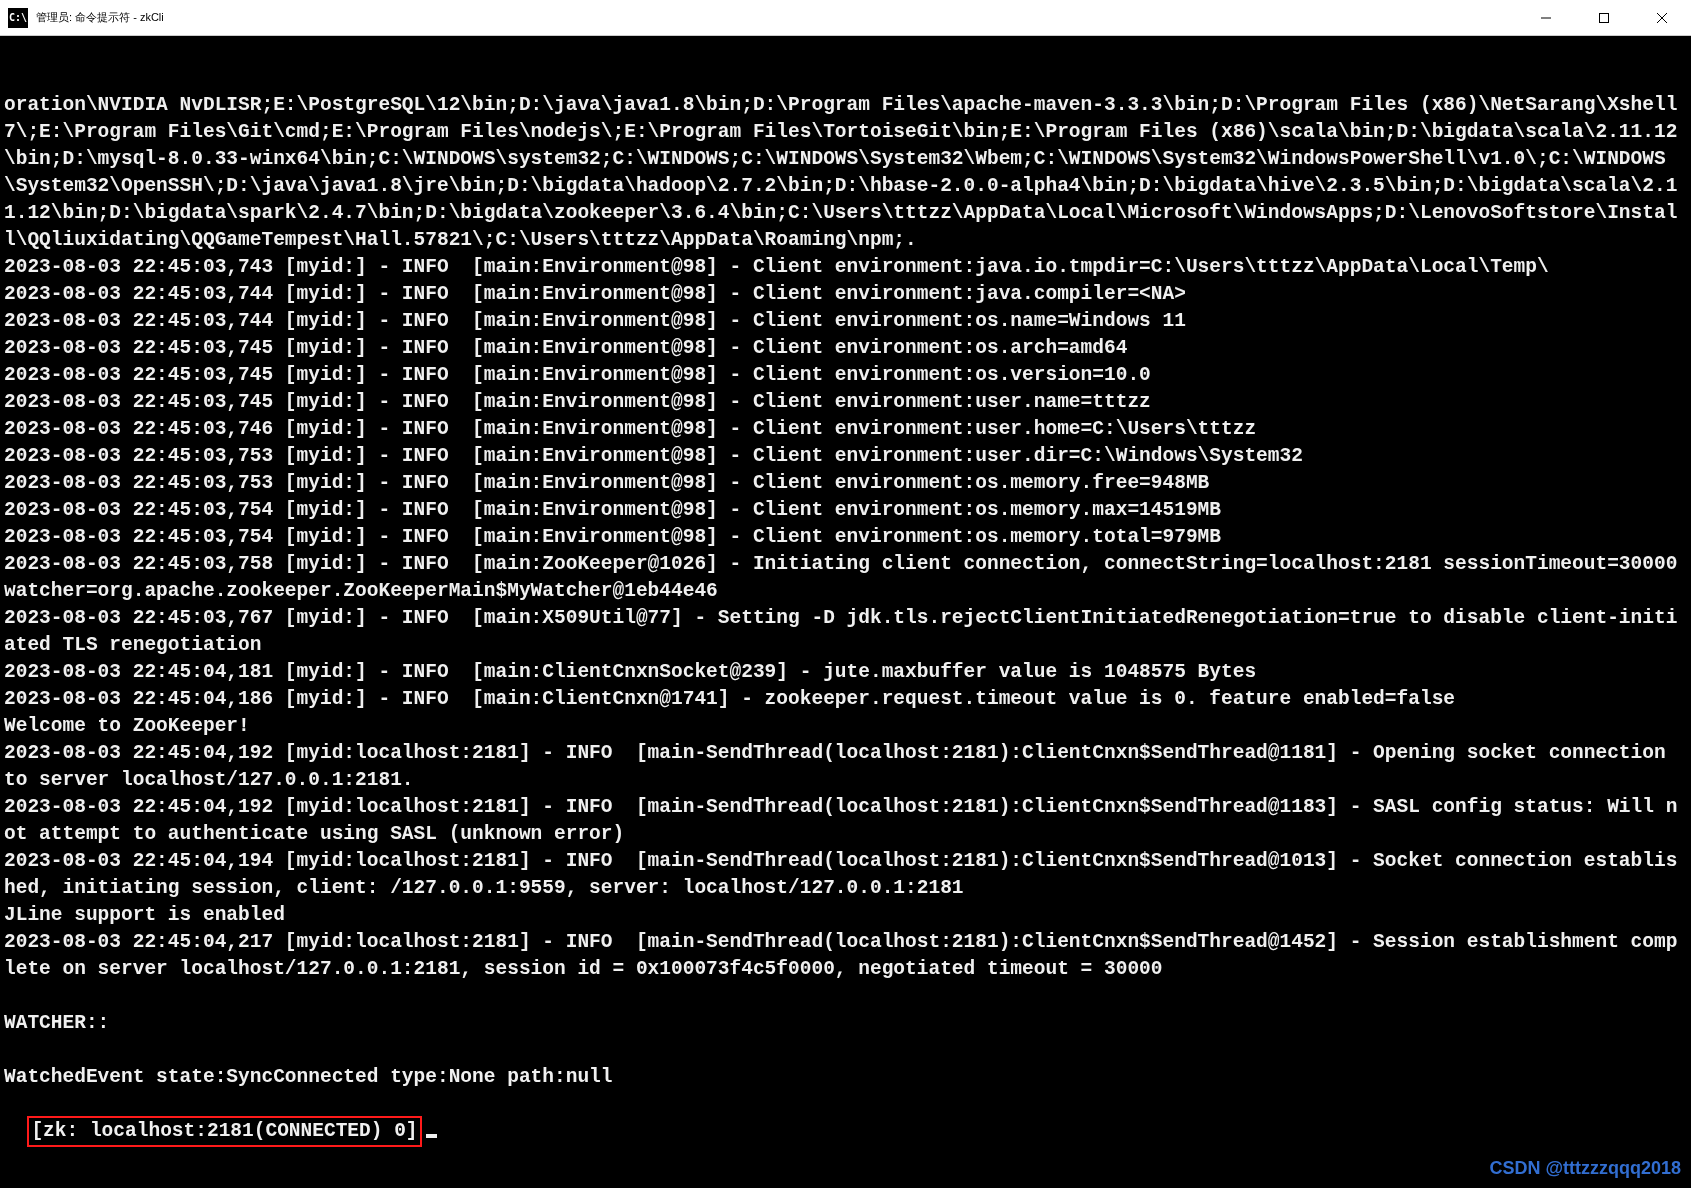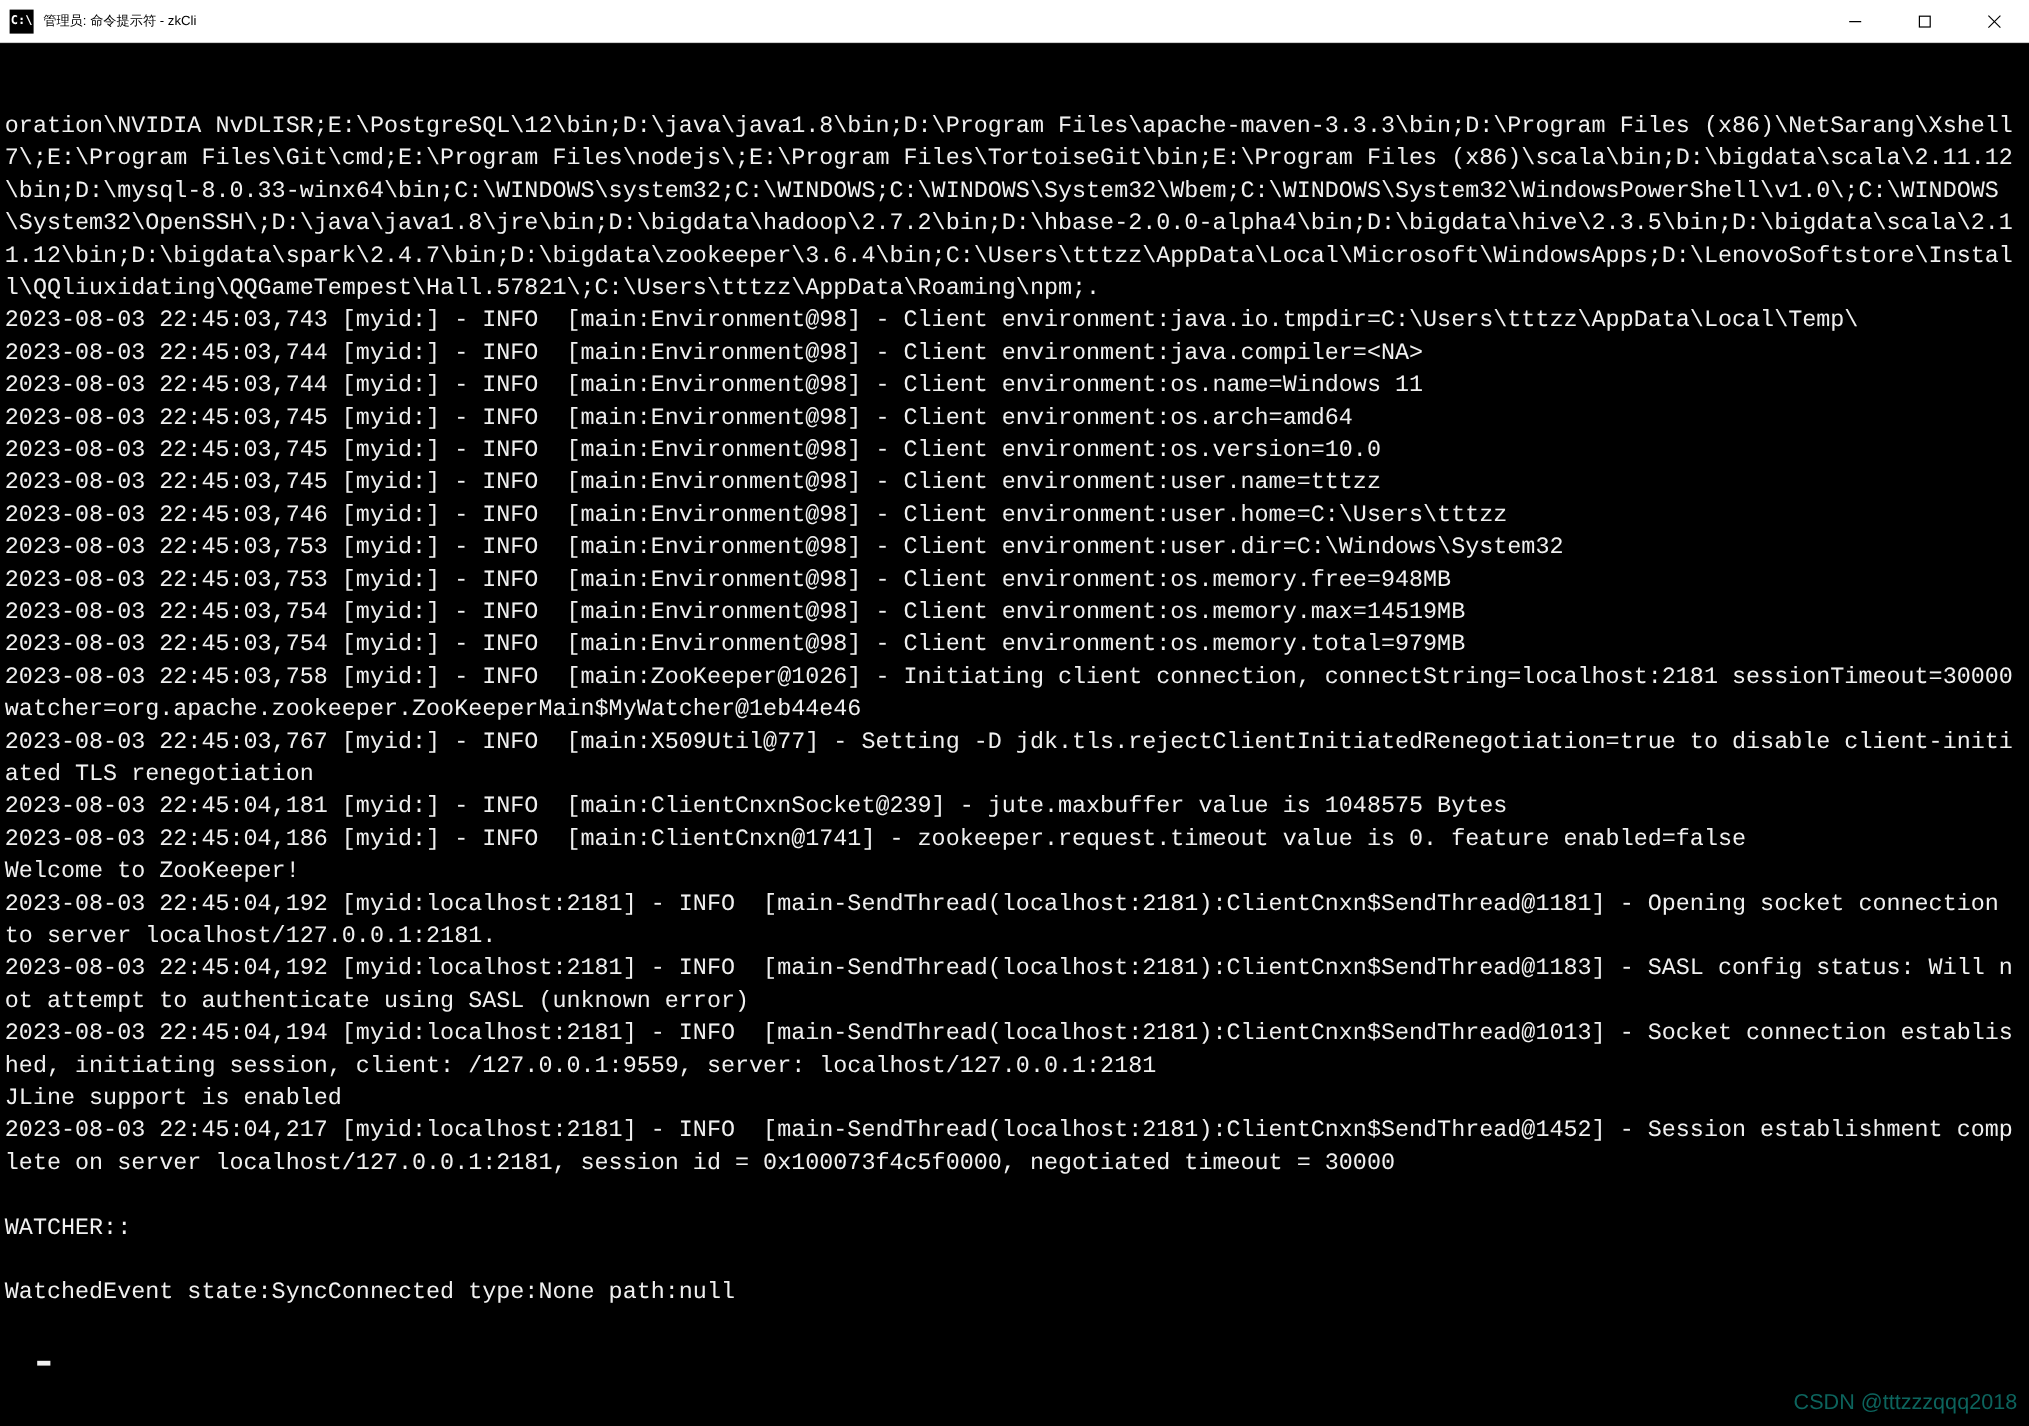--- a/index.html
+++ b/index.html
@@ -38,20 +38,21 @@
     background: #000;
     color: #f0f0f0;
     font-family: Consolas, "Courier New", monospace;
     font-size: 19.5px;
     line-height: 27px;
     letter-spacing: 0px;
     white-space: pre-wrap;
     word-break: break-all;
     padding: 2px 4px 2px 4px;
     position: relative;
+    font-weight: bold;
   }
   .terminal .line { display: block; }
   .prompt-box {
     display: inline-block;
     border: 2px solid #ff1a1a;
     padding: 0 2px;
     margin-top: -2px;
   }
   .cursor {
     display: inline-block;
@@ -59,21 +60,21 @@
     background: #f0f0f0;
     vertical-align: baseline;
     margin-left: 4px;
     position: relative;
     top: 2px;
   }
   .watermark {
     position: absolute;
     right: 10px;
     bottom: 6px;
-    color: #0f766e;
+    color: #3b82f6;
     font-size: 18px;
     font-family: "Segoe UI", sans-serif;
     opacity: .85;
   }
 </style>
 </head>
 <body>
 
 <div class="titlebar">
   <div class="appicon">
@@ -94,15 +95,15 @@
   <div class="winbtn close">
     <svg viewBox="0 0 12 12">
         <line x1="1" y1="1" x2="11" y2="11" stroke="currentColor" stroke-width="1"></line>
         <line x1="11" y1="1" x2="1" y2="11" stroke="currentColor" stroke-width="1"></line>
       </svg>
   </div>
 </div>
 
 <div class="terminal">
   <div id="term-lines"><span class="line">oration\NVIDIA NvDLISR;E:\PostgreSQL\12\bin;D:\java\java1.8\bin;D:\Program Files\apache-maven-3.3.3\bin;D:\Program Files (x86)\NetSarang\Xshell 7\;E:\Program Files\Git\cmd;E:\Program Files\nodejs\;E:\Program Files\TortoiseGit\bin;E:\Program Files (x86)\scala\bin;D:\bigdata\scala\2.11.12\bin;D:\mysql-8.0.33-winx64\bin;C:\WINDOWS\system32;C:\WINDOWS;C:\WINDOWS\System32\Wbem;C:\WINDOWS\System32\WindowsPowerShell\v1.0\;C:\WINDOWS\System32\OpenSSH\;D:\java\java1.8\jre\bin;D:\bigdata\hadoop\2.7.2\bin;D:\hbase-2.0.0-alpha4\bin;D:\bigdata\hive\2.3.5\bin;D:\bigdata\scala\2.11.12\bin;D:\bigdata\spark\2.4.7\bin;D:\bigdata\zookeeper\3.6.4\bin;C:\Users\tttzz\AppData\Local\Microsoft\WindowsApps;D:\LenovoSoftstore\Install\QQliuxidating\QQGameTempest\Hall.57821\;C:\Users\tttzz\AppData\Roaming\npm;.</span><span class="line">2023-08-03 22:45:03,743 [myid:] - INFO  [main:Environment@98] - Client environment:java.io.tmpdir=C:\Users\tttzz\AppData\Local\Temp\</span><span class="line">2023-08-03 22:45:03,744 [myid:] - INFO  [main:Environment@98] - Client environment:java.compiler=&lt;NA&gt;</span><span class="line">2023-08-03 22:45:03,744 [myid:] - INFO  [main:Environment@98] - Client environment:os.name=Windows 11</span><span class="line">2023-08-03 22:45:03,745 [myid:] - INFO  [main:Environment@98] - Client environment:os.arch=amd64</span><span class="line">2023-08-03 22:45:03,745 [myid:] - INFO  [main:Environment@98] - Client environment:os.version=10.0</span><span class="line">2023-08-03 22:45:03,745 [myid:] - INFO  [main:Environment@98] - Client environment:user.name=tttzz</span><span class="line">2023-08-03 22:45:03,746 [myid:] - INFO  [main:Environment@98] - Client environment:user.home=C:\Users\tttzz</span><span class="line">2023-08-03 22:45:03,753 [myid:] - INFO  [main:Environment@98] - Client environment:user.dir=C:\Windows\System32</span><span class="line">2023-08-03 22:45:03,753 [myid:] - INFO  [main:Environment@98] - Client environment:os.memory.free=948MB</span><span class="line">2023-08-03 22:45:03,754 [myid:] - INFO  [main:Environment@98] - Client environment:os.memory.max=14519MB</span><span class="line">2023-08-03 22:45:03,754 [myid:] - INFO  [main:Environment@98] - Client environment:os.memory.total=979MB</span><span class="line">2023-08-03 22:45:03,758 [myid:] - INFO  [main:ZooKeeper@1026] - Initiating client connection, connectString=localhost:2181 sessionTimeout=30000 watcher=org.apache.zookeeper.ZooKeeperMain$MyWatcher@1eb44e46</span><span class="line">2023-08-03 22:45:03,767 [myid:] - INFO  [main:X509Util@77] - Setting -D jdk.tls.rejectClientInitiatedRenegotiation=true to disable client-initiated TLS renegotiation</span><span class="line">2023-08-03 22:45:04,181 [myid:] - INFO  [main:ClientCnxnSocket@239] - jute.maxbuffer value is 1048575 Bytes</span><span class="line">2023-08-03 22:45:04,186 [myid:] - INFO  [main:ClientCnxn@1741] - zookeeper.request.timeout value is 0. feature enabled=false</span><span class="line">Welcome to ZooKeeper!</span><span class="line">2023-08-03 22:45:04,192 [myid:localhost:2181] - INFO  [main-SendThread(localhost:2181):ClientCnxn$SendThread@1181] - Opening socket connection to server localhost/127.0.0.1:2181.</span><span class="line">2023-08-03 22:45:04,192 [myid:localhost:2181] - INFO  [main-SendThread(localhost:2181):ClientCnxn$SendThread@1183] - SASL config status: Will not attempt to authenticate using SASL (unknown error)</span><span class="line">2023-08-03 22:45:04,194 [myid:localhost:2181] - INFO  [main-SendThread(localhost:2181):ClientCnxn$SendThread@1013] - Socket connection established, initiating session, client: /127.0.0.1:9559, server: localhost/127.0.0.1:2181</span><span class="line">JLine support is enabled</span><span class="line">2023-08-03 22:45:04,217 [myid:localhost:2181] - INFO  [main-SendThread(localhost:2181):ClientCnxn$SendThread@1452] - Session establishment complete on server localhost/127.0.0.1:2181, session id = 0x100073f4c5f0000, negotiated timeout = 30000</span><span class="line">&nbsp;</span><span class="line">WATCHER::</span><span class="line">&nbsp;</span><span class="line">WatchedEvent state:SyncConnected type:None path:null</span></div>
-  <span class="cursor"></span>
+  <span class="prompt-box"><span>[zk: localhost:2181(CONNECTED) 0]</span></span><span class="cursor"></span>
   <div class="watermark">CSDN @tttzzzqqq2018</div>
 </div>
 
 </body></html>

